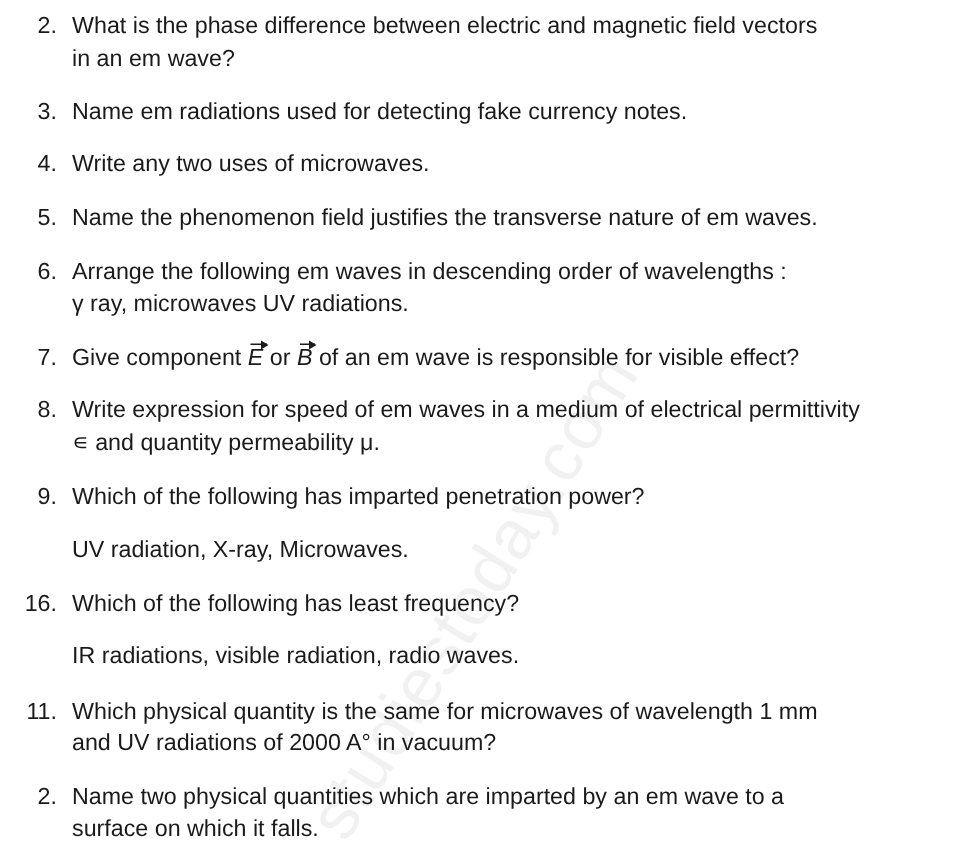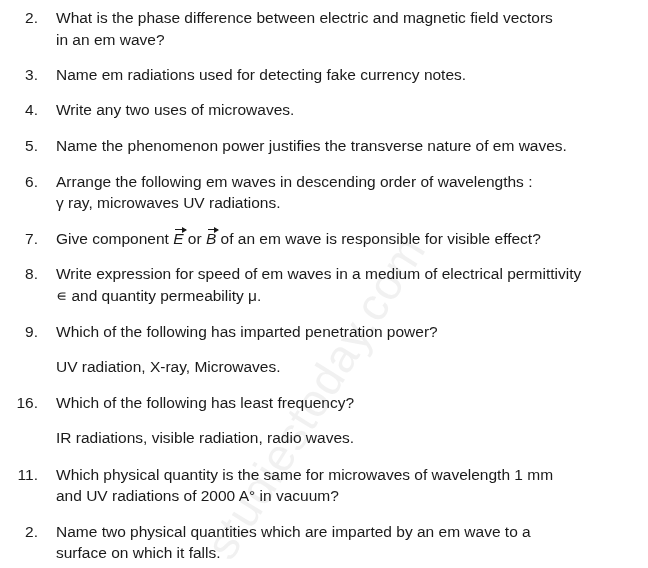--- a/index.html
+++ b/index.html
@@ -23,21 +23,21 @@
       line-height: 20px;
     }
     .num {
       position: absolute;
       width: 38px;
       text-align: right;
       left: 0;
     }
     .text {
       position: absolute;
-      left: 56px;
+      left: 48px;
     }
     .vec {
       font-style: italic;
       position: relative;
       display: inline-block;
     }
     .vec::before {
       content: "";
       position: absolute;
       left: 2px;
@@ -88,21 +88,21 @@
   <span class="text">Name em radiations used for detecting fake currency notes.</span>
 </div>
 
 <div class="line" style="top:100px;">
   <span class="num">4.</span>
   <span class="text">Write any two uses of microwaves.</span>
 </div>
 
 <div class="line" style="top:136px;">
   <span class="num">5.</span>
-  <span class="text">Name the phenomenon power justifies the transverse nature of em waves.</span>
+  <span class="text">Name the phenomenon field justifies the transverse nature of em waves.</span>
 </div>
 
 <div class="line" style="top:172px;">
   <span class="num">6.</span>
   <span class="text">Arrange the following em waves in descending order of wavelengths :</span>
 </div>
 <div class="line" style="top:193px;">
   <span class="text">γ ray, microwaves UV radiations.</span>
 </div>
 

